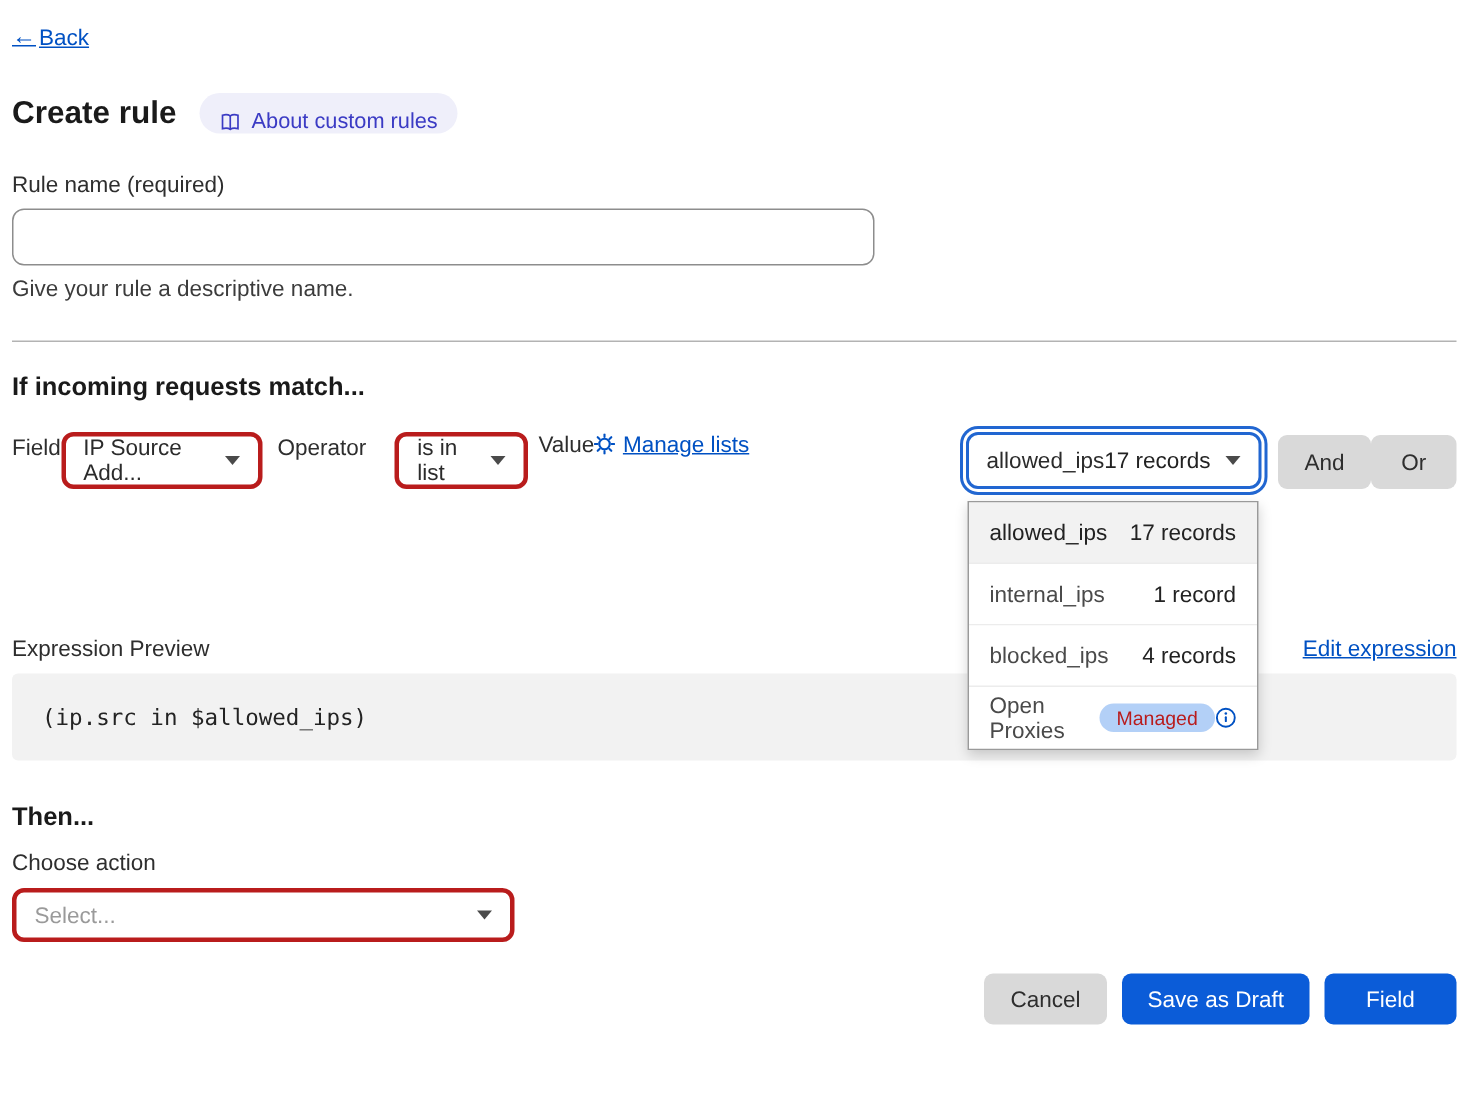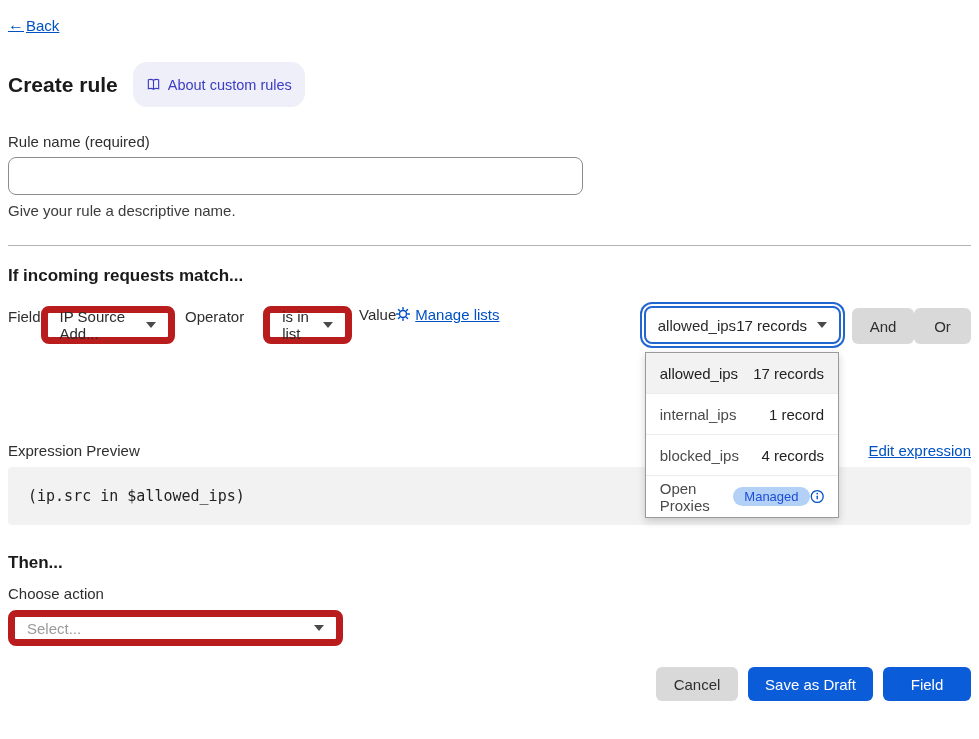--- a/index.html
+++ b/index.html
@@ -7,62 +7,62 @@
   body { font-family: "Liberation Sans", sans-serif; color: #1f1f1f; font-size: 15px; }
   .container { padding: 16px 8px 0 8px; position: relative; width: 979px; }
 
   
   .back-link { color: #0051c3; text-decoration: underline; font-size: 15px; display: inline-flex; align-items: center; gap: 2px; cursor: pointer; }
   .back-arrow { text-decoration: none; font-size: 16px; }
 
   
   .title-row { display: flex; align-items: center; gap: 15px; margin-top: 28px; }
   .page-title { font-size: 21px; font-weight: 700; color: #1a1a1a; }
-  .about-badge { display: inline-flex; align-items: center; gap: 7px; background: #efeffa; color: #3b3bc4; border-radius: 14px; height: 45px; padding: 0 13px; font-size: 14.5px; cursor: pointer; }
+  .about-badge { display: inline-flex; align-items: flex-end; gap: 7px; background: #efeffa; color: #3b3bc4; border-radius: 14px; height: 27px; padding: 0 13px; font-size: 14.5px; cursor: pointer; }
 
   
   .field-label { margin-top: 26px; font-size: 15px; color: #2e2e2e; }
   .rule-name-input { margin-top: 7px; width: 575px; height: 38px; border: 1px solid #8d8d8d; border-radius: 8px; padding: 0 12px; font-size: 15px; font-family: "Liberation Sans", sans-serif; outline: none; display: block; }
   .helper-text { margin-top: 7px; font-size: 15px; color: #3c3c3c; }
 
   .divider { border: none; border-top: 1px solid #b3b3b3; margin-top: 26px; }
 
   .section-heading { margin-top: 20px; font-size: 17px; font-weight: 700; color: #1a1a1a; }
 
   
   .cond-grid { display: flex; margin-top: 18px; align-items: flex-end; }
   .cond-col { display: flex; flex-direction: row; justify-content: space-between; }
   .col-field { width: 167px; margin-right: 10px; }
   .col-operator { width: 167px; margin-right: 7px; gap: 19px; }
   .col-value { flex: 1; }
   .cond-label-row { font-size: 15px; color: #2e2e2e; height: 20px; margin-bottom: 7px; display: flex; justify-content: space-between; align-items: center; }
   .manage-lists { color: #0051c3; text-decoration: underline; display: inline-flex; align-items: center; gap: 5px; font-size: 15px; cursor: pointer; }
   .manage-lists svg { text-decoration: none; }
 
-  .select-box { height: 38px; border: 7px solid #b91c1c; border-radius: 8px; background: #fff; display: flex; align-items: center; justify-content: space-between; padding: 0 12px; font-size: 15px; color: #2b2b2b; cursor: pointer; }
+  .select-box { height: 38px; border: 3px solid #b91c1c; border-radius: 8px; background: #fff; display: flex; align-items: center; justify-content: space-between; padding: 0 12px; font-size: 15px; color: #2b2b2b; cursor: pointer; }
   .caret { width: 0; height: 0; border-left: 5px solid transparent; border-right: 5px solid transparent; border-top: 6px solid #4a4a4a; flex: 0 0 auto; margin-left: 10px; }
 
   .combo-wrap { position: relative; }
   .value-combo { border: 2px solid #2166d1; box-shadow: 0 0 0 2px #fff, 0 0 0 4px #2166d1; margin: 2px 4px 0 2px; }
   .value-right { display: flex; align-items: center; color: #222; }
 
   .andor { display: flex; align-items: flex-end; margin-left: 7px; }
   .btn { border: none; border-radius: 6px; font-family: "Liberation Sans", sans-serif; font-size: 15px; cursor: pointer; }
   .btn-gray { background: #d9d9d9; color: #2e2e2e; }
   .btn-and { width: 62px; height: 36px; }
   .btn-or { width: 57px; height: 36px; }
 
   
   .list-panel { position: absolute; top: calc(100% + 8px); left: 3px; right: 6px; background: #fff; border: 1px solid #9a9a9a; box-shadow: 0 3px 8px rgba(0,0,0,.18); z-index: 20; }
   .panel-row { height: 41px; display: flex; align-items: center; justify-content: space-between; padding: 0 14px; font-size: 15px; color: #4a4a4a; border-bottom: 1px solid #ececec; cursor: pointer; background: #fff; }
   .panel-row:last-child { border-bottom: none; }
   .panel-row.selected { background: #f2f2f2; color: #222; }
   .panel-row .records { color: #222; }
   .row-left { display: flex; align-items: center; gap: 9px; }
-  .managed-pill { background: #b3d0f7; color: #1d4ed8; border-radius: 11px; padding: 2px 11px; font-size: 13px; }
+  .managed-pill { background: #b3d0f7; color: #b91c1c; border-radius: 11px; padding: 2px 11px; font-size: 13px; }
 
   
   .expr-row { margin-top: 98px; display: flex; justify-content: space-between; align-items: flex-end; }
   .expr-label { font-size: 15px; color: #2e2e2e; }
   .edit-expression { color: #0051c3; text-decoration: underline; font-size: 15px; cursor: pointer; }
   .expr-box { margin-top: 8px; height: 58px; background: #f2f2f2; border-radius: 4px; display: flex; align-items: center; padding: 0 20px; }
   .expr-code { font-family: "DejaVu Sans Mono", monospace; font-size: 15px; color: #232323; }
 
   
   .then-heading { margin-top: 28px; }

